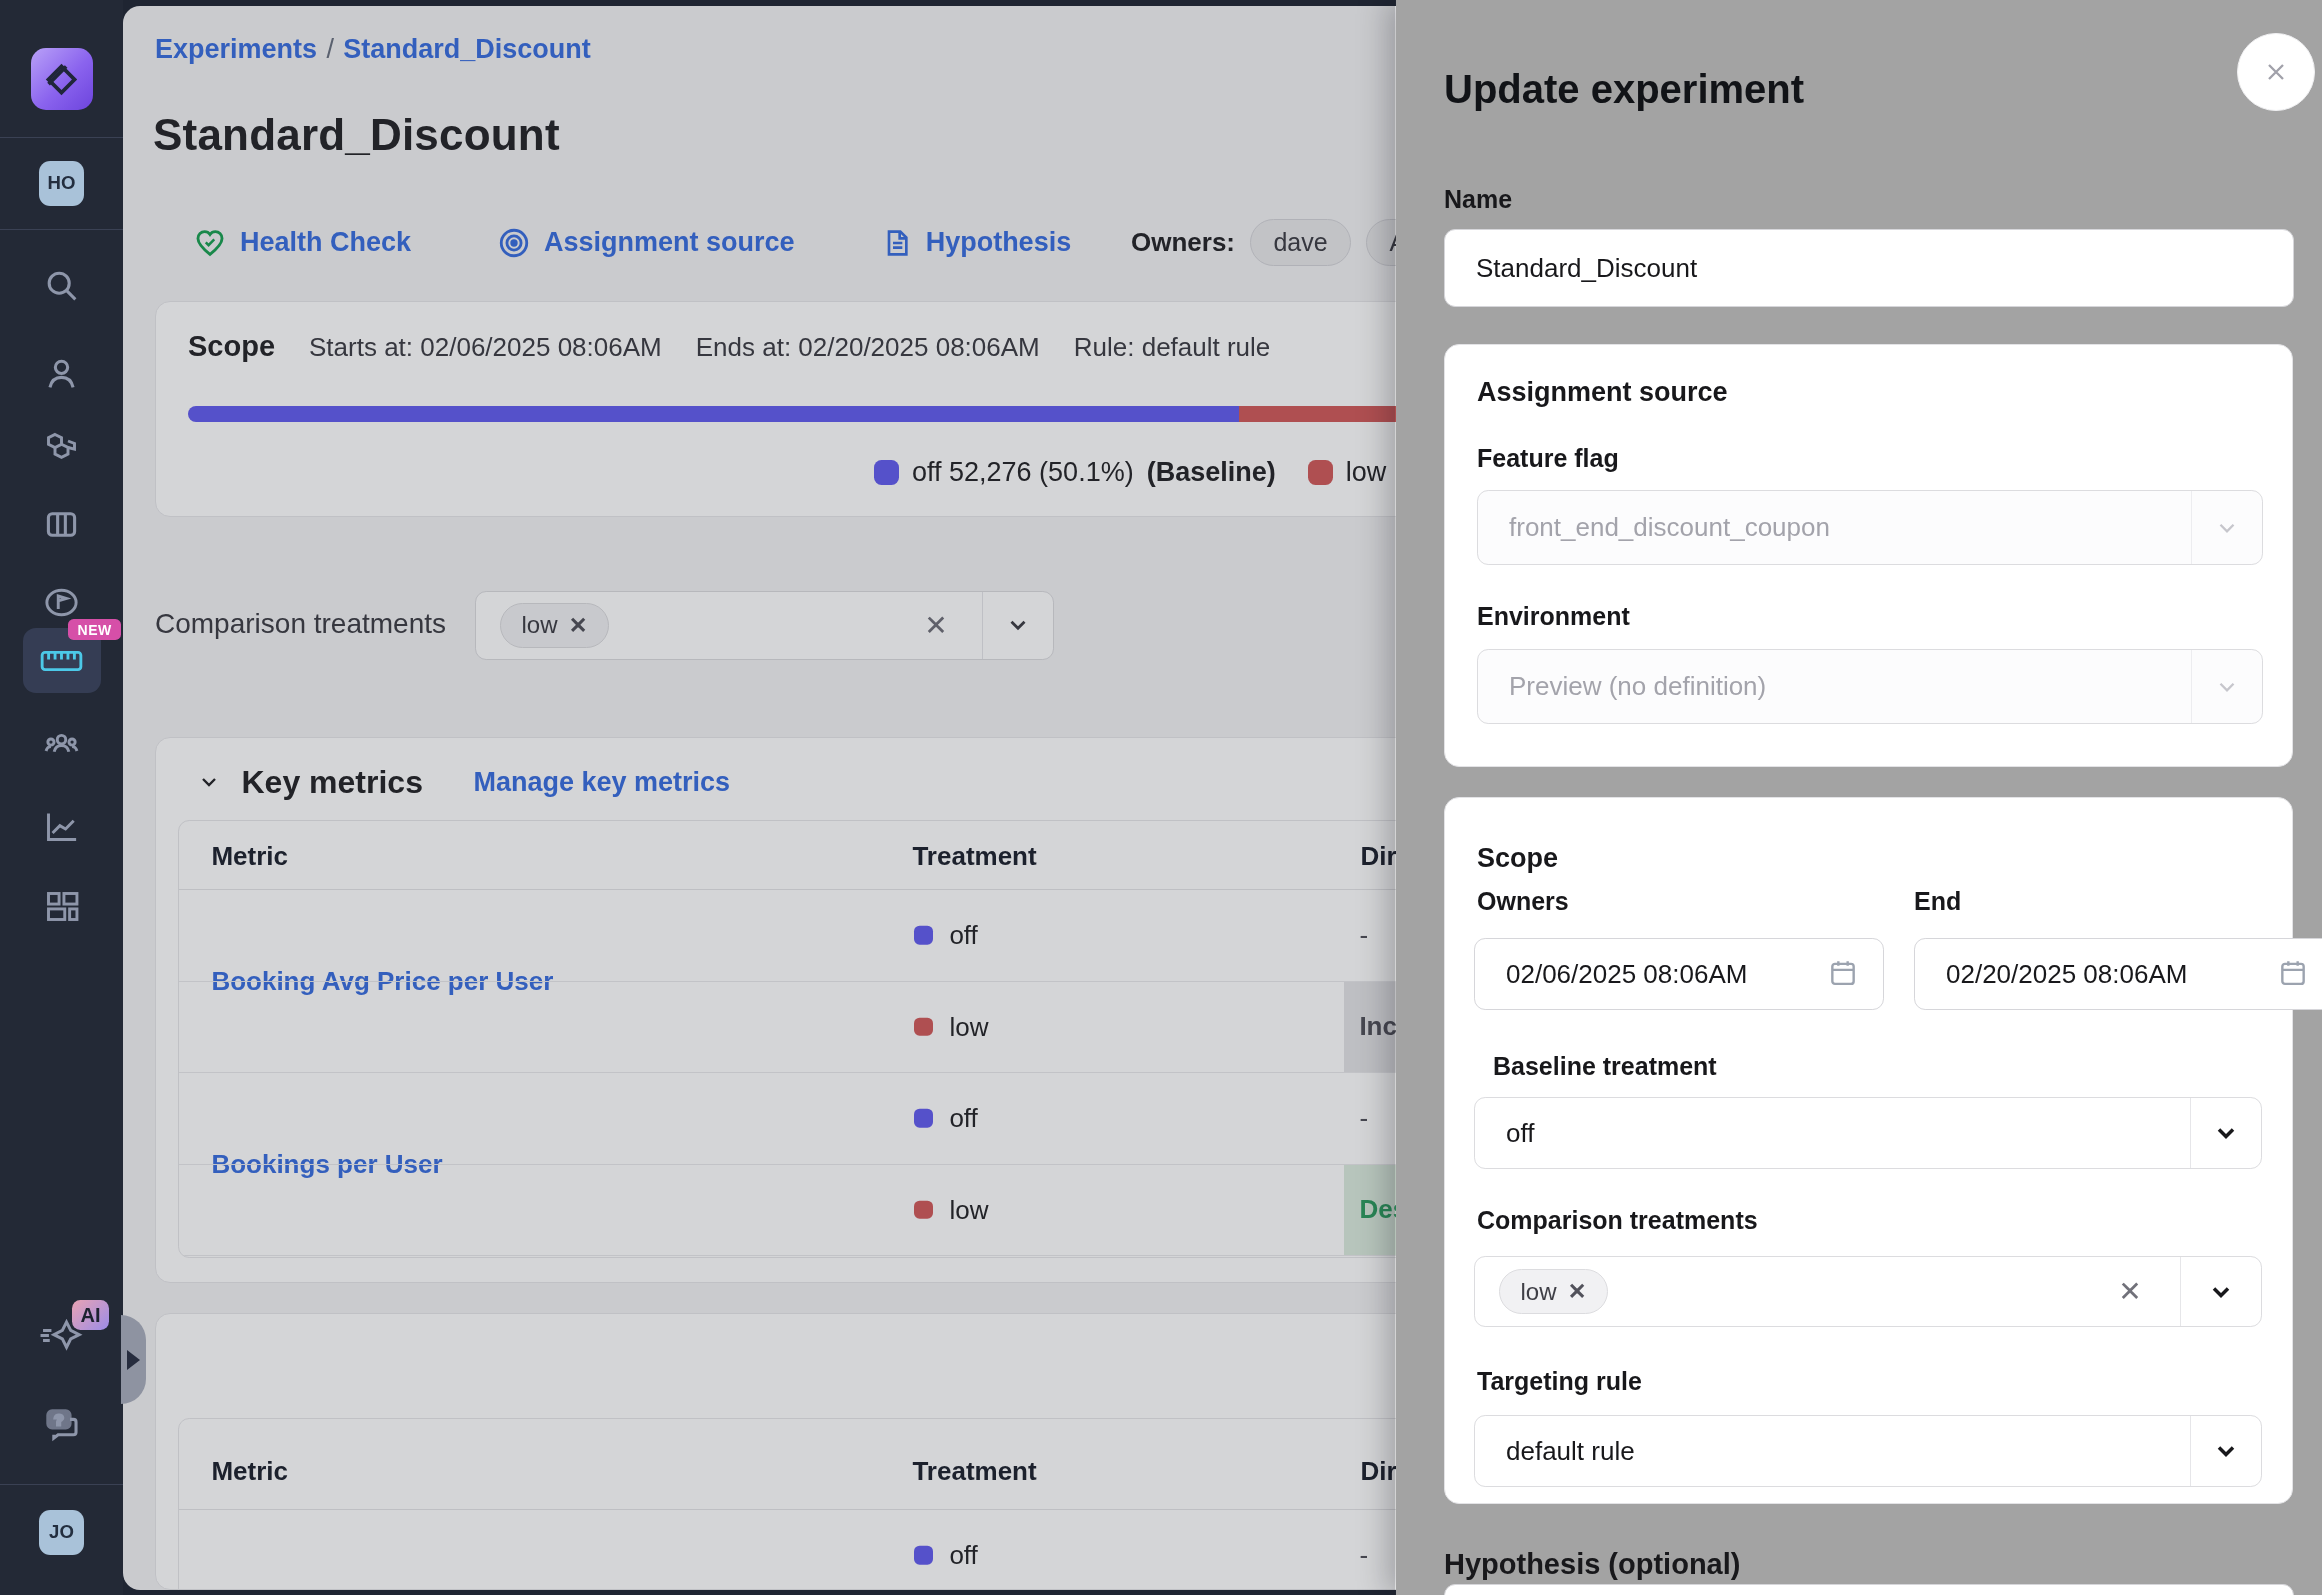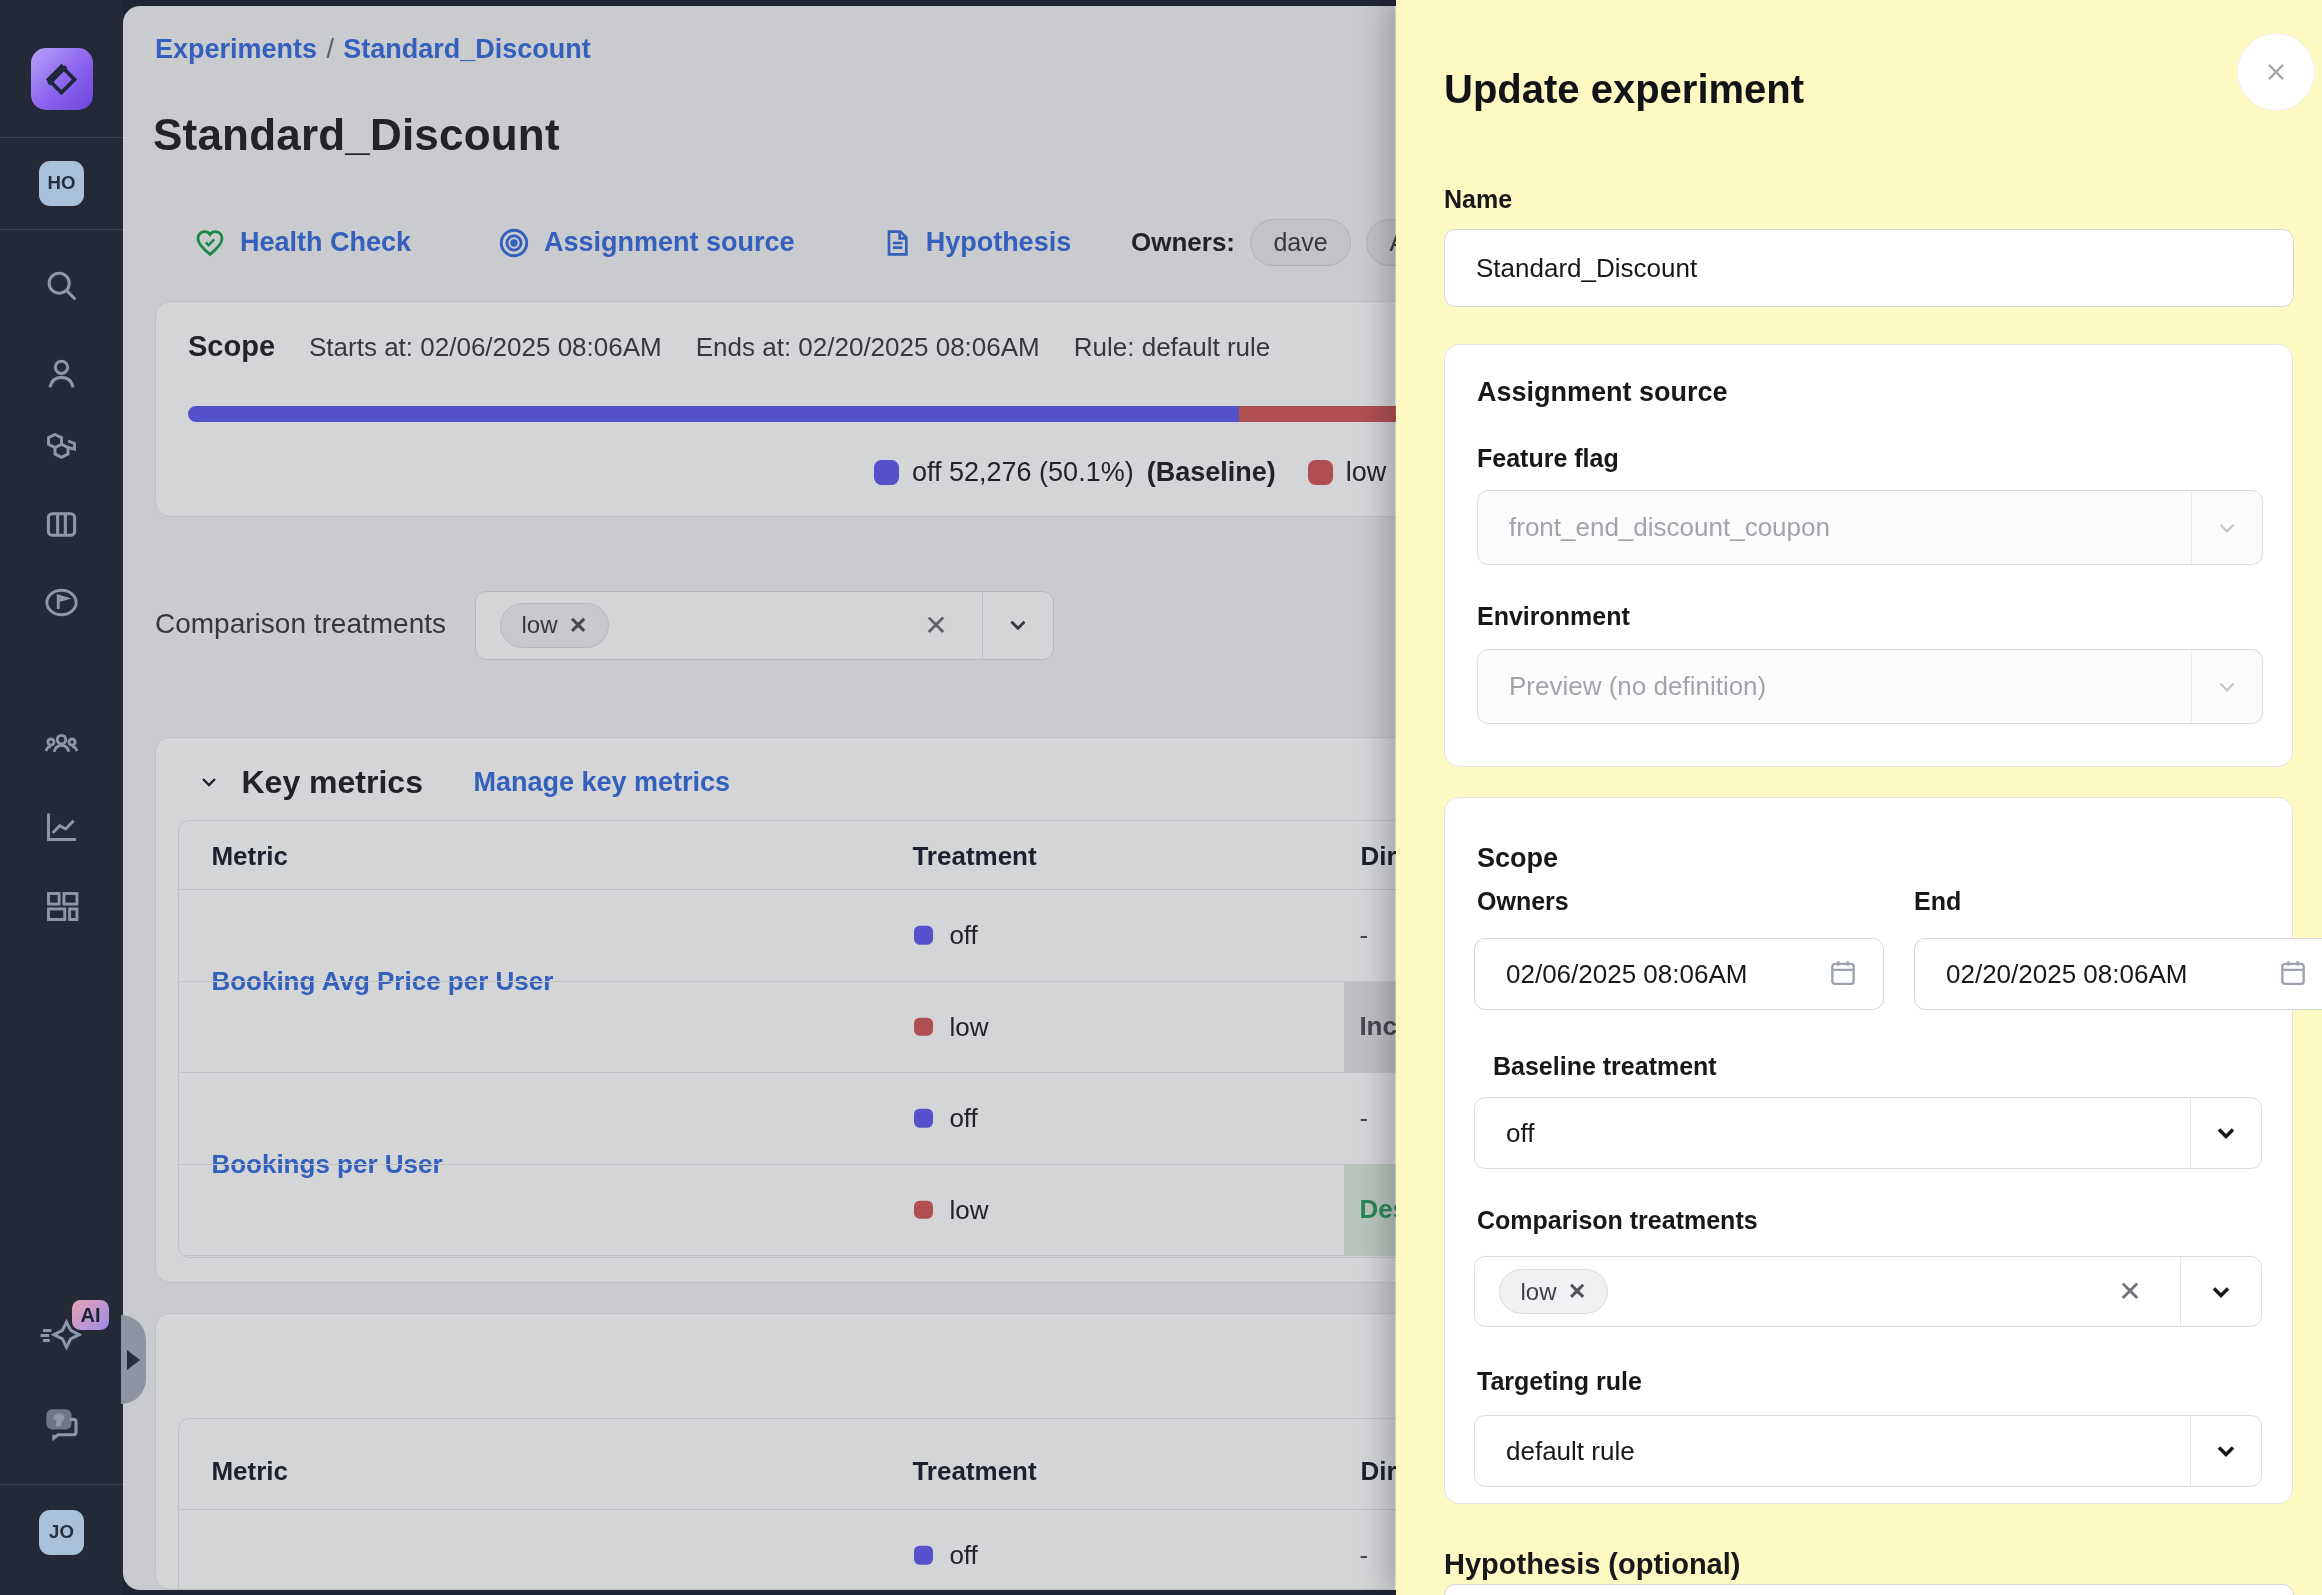--- a/index.html
+++ b/index.html
@@ -64,21 +64,21 @@
   .dir-dash { position:absolute; left:1180px; top:50%; transform:translateY(-50%); font-size:26px; color:#52525b; }
   .badge-inconclusive { background:#e4e4e7; } .badge-inconclusive span { color:#52525b; }
   .badge-desirable { background:#dcecdf; } .badge-desirable span { color:#2f9e62; }
 
   
   .overlay { position:absolute; left:123px; top:0; width:1272px; height:1595px; background:rgba(18,22,32,0.18); z-index:40; }
   .handle { position:absolute; left:121px; top:1315px; width:25px; height:89px; background:#8e93a1; border-radius:0 48px 48px 0; z-index:45; display:flex; align-items:center; }
   .handle .tri { width:0; height:0; border-left:13px solid #262c3e; border-top:10.3px solid transparent; border-bottom:10.3px solid transparent; margin-left:5.6px; }
 
   
-  .drawer { position:absolute; left:1396px; top:0; width:927px; height:1595px; background:#fef9c3; z-index:60; box-shadow:-9.3px 0 28px rgba(10,12,20,.25); }
+  .drawer { position:absolute; left:1396px; top:0; width:927px; height:1595px; background:#a3a3a3; z-index:60; box-shadow:-9.3px 0 28px rgba(10,12,20,.25); }
   .drawer-title { position:absolute; left:48px; top:67px; font-size:40px; font-weight:bold; color:#111317; }
   .close-btn { position:absolute; left:841px; top:33px; width:78px; height:78px; border-radius:50%; border:1.9px solid #f0f0f2; background:#fff; display:flex; align-items:center; justify-content:center; color:#a1a1aa; font-size:30px; }
   .f-label { position:absolute; font-size:25px; font-weight:bold; color:#18181b; }
   .f-input { position:absolute; border:0.9px solid #d6d6da; border-radius:11.2px; background:#fff; display:flex; align-items:center; }
   .f-input .v { margin-left:31px; font-size:26px; color:#18181b; }
   .d-card { position:absolute; left:48px; width:849px; border:0.9px solid #e3e3e6; border-radius:15px; background:#fff; }
   .d-card-title { position:absolute; left:32px; font-size:27px; font-weight:bold; color:#18181b; }
   .cal { position:absolute; right:24px; top:50%; transform:translateY(-50%); color:#9ca3af; }
   .chev { display:block; }
   .hyp-title { position:absolute; left:48px; top:1548px; font-size:29px; font-weight:bold; color:#18181b; }
@@ -129,20 +129,29 @@
       <svg class="side-icon" width="37" height="37" viewBox="0 0 24 24" fill="none" stroke="currentColor" stroke-width="2">
           <rect x="3.5" y="5" width="17" height="14" rx="2.5"></rect>
           <path d="M9.5 5 V19 M14.5 5 V19"></path>
         </svg>
     </div>
     <div class="side-item" style="top:576px;height:52px;">
       <svg class="side-icon" width="39" height="39" viewBox="0 0 24 24" fill="none" stroke="currentColor" stroke-width="1.8">
           <ellipse cx="12" cy="12" rx="9" ry="7.5"></ellipse>
           <path d="M10 16 V8 L15 9.5 L10 11"></path>
         </svg>
+    </div>
+    <div class="side-item" style="top:559px;height:131px;top:567px;">
+      <div class="side-active" style="margin-top:56px;">
+        <span class="badge-new">NEW</span>
+        <svg width="43" height="28" viewBox="0 0 30 18" fill="none" stroke="#4cc9e8" stroke-width="2">
+            <rect x="1.5" y="3" width="27" height="12" rx="2"></rect>
+            <path d="M6 3 V8 M10.5 3 V8 M15 3 V8 M19.5 3 V8 M24 3 V8"></path>
+          </svg>
+      </div>
     </div>
     <div class="side-item" style="top:718px;height:52px;">
       <svg class="side-icon" width="39" height="39" viewBox="0 0 24 24" fill="none" stroke="currentColor" stroke-width="1.8">
           <circle cx="12" cy="9" r="2.6"></circle>
           <path d="M7.5 16.5 C8 13.8 9.8 12.6 12 12.6 C14.2 12.6 16 13.8 16.5 16.5"></path>
           <circle cx="5.5" cy="10.5" r="1.9"></circle>
           <path d="M2.5 16 C3 14.2 4.1 13.3 5.5 13.3"></path>
           <circle cx="18.5" cy="10.5" r="1.9"></circle>
           <path d="M21.5 16 C21 14.2 19.9 13.3 18.5 13.3"></path>
         </svg>

